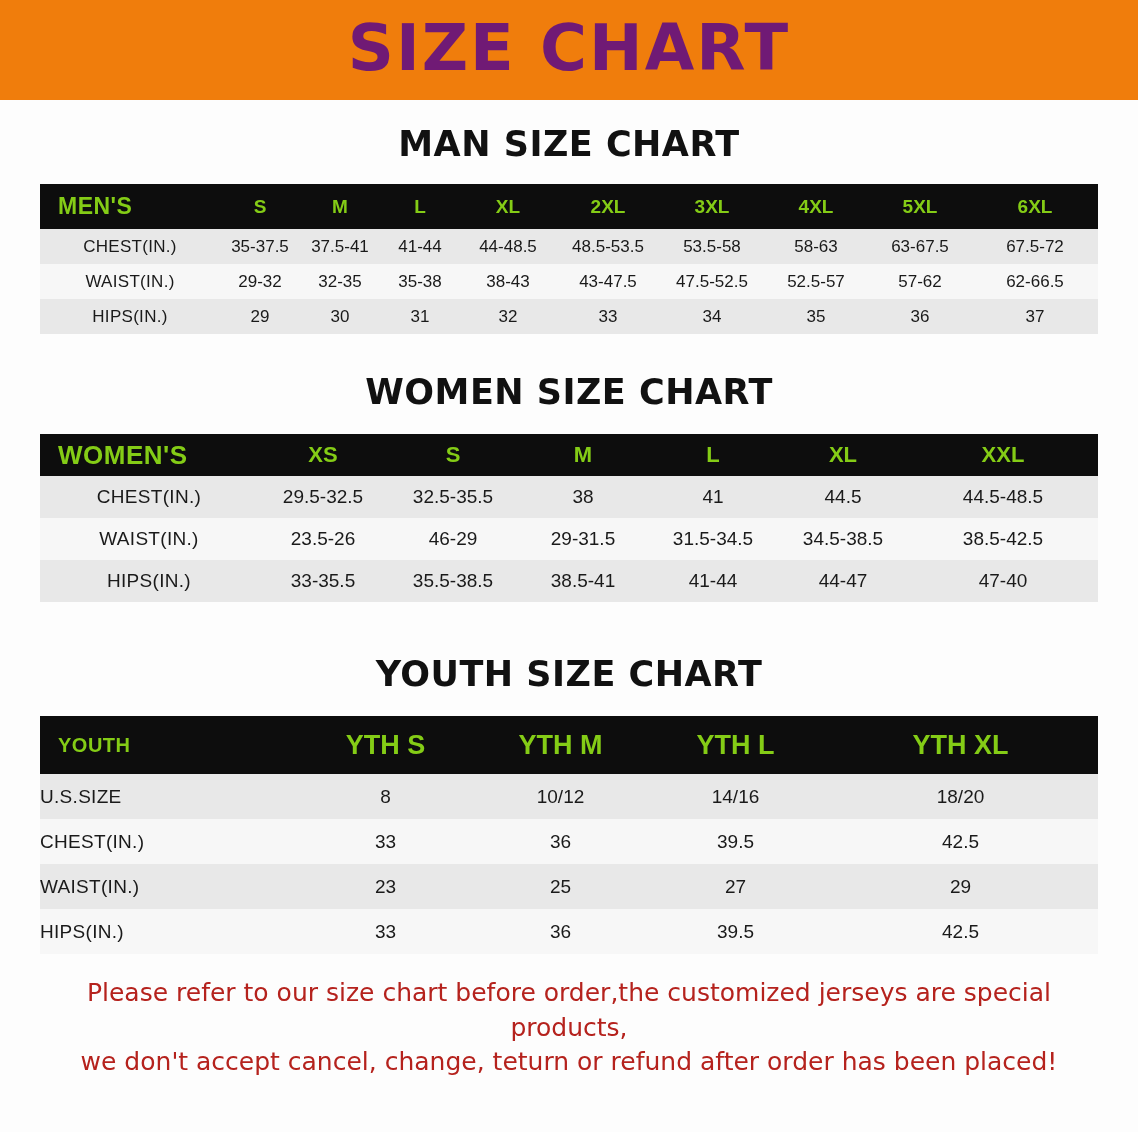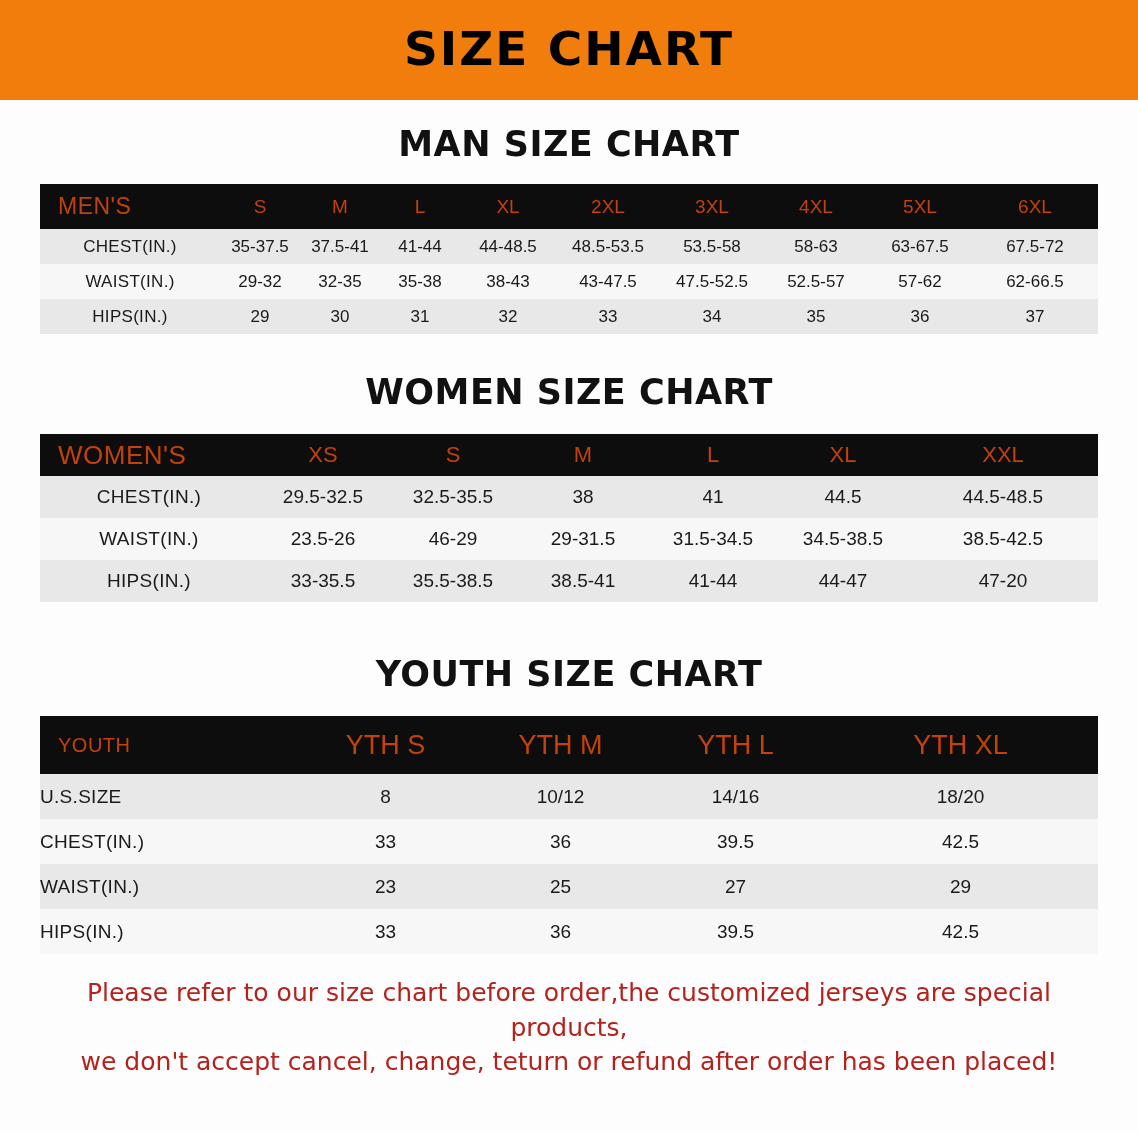--- a/index.html
+++ b/index.html
@@ -26,23 +26,23 @@
     width: 100%;
     height: 100px;
     background: #f07d0c;
     display: flex;
     align-items: center;
     justify-content: center;
   }
   .banner-title {
     font-family: "DejaVu Sans", sans-serif;
     font-weight: bold;
-    font-size: 47px;
+    font-size: 64px;
     letter-spacing: 2px;
-    color: #000000;
+    color: #701a75;
     line-height: 1;
     margin-top: -4px;
   }
 
   
   .section-title {
     text-align: center;
     font-family: "DejaVu Sans", sans-serif;
     font-weight: bold;
     font-size: 35px;
@@ -63,22 +63,22 @@
   }
   .chart th, .chart td {
     padding: 0;
     text-align: center;
     font-family: "Liberation Sans", sans-serif;
     color: #1a1a1a;
     font-weight: normal;
   }
   .chart thead th {
     background: #0d0d0d;
-    color: #c2410c;
-    font-weight: normal;
+    color: #84cc16;
+    font-weight: bold;
   }
   .rowlabel {
     font-size: 17px;
     color: #1a1a1a;
     letter-spacing: 0.3px;
   }
   .stripe-a { background: #e8e8e8; }
   .stripe-b { background: #f7f7f7; }
 
   
@@ -247,21 +247,21 @@
         <td>34.5-38.5</td>
         <td>38.5-42.5</td>
       </tr>
       <tr class="stripe-a">
         <td class="lbl rowlabel">HIPS(IN.)</td>
         <td>33-35.5</td>
         <td>35.5-38.5</td>
         <td>38.5-41</td>
         <td>41-44</td>
         <td>44-47</td>
-        <td>47-20</td>
+        <td>47-40</td>
       </tr>
     </tbody>
   </table>
 
   <div class="section-title youthtitle">YOUTH SIZE CHART</div>
 
   <table class="chart youth">
     <colgroup>
       <col style="width:258px">
       <col style="width:175px">

